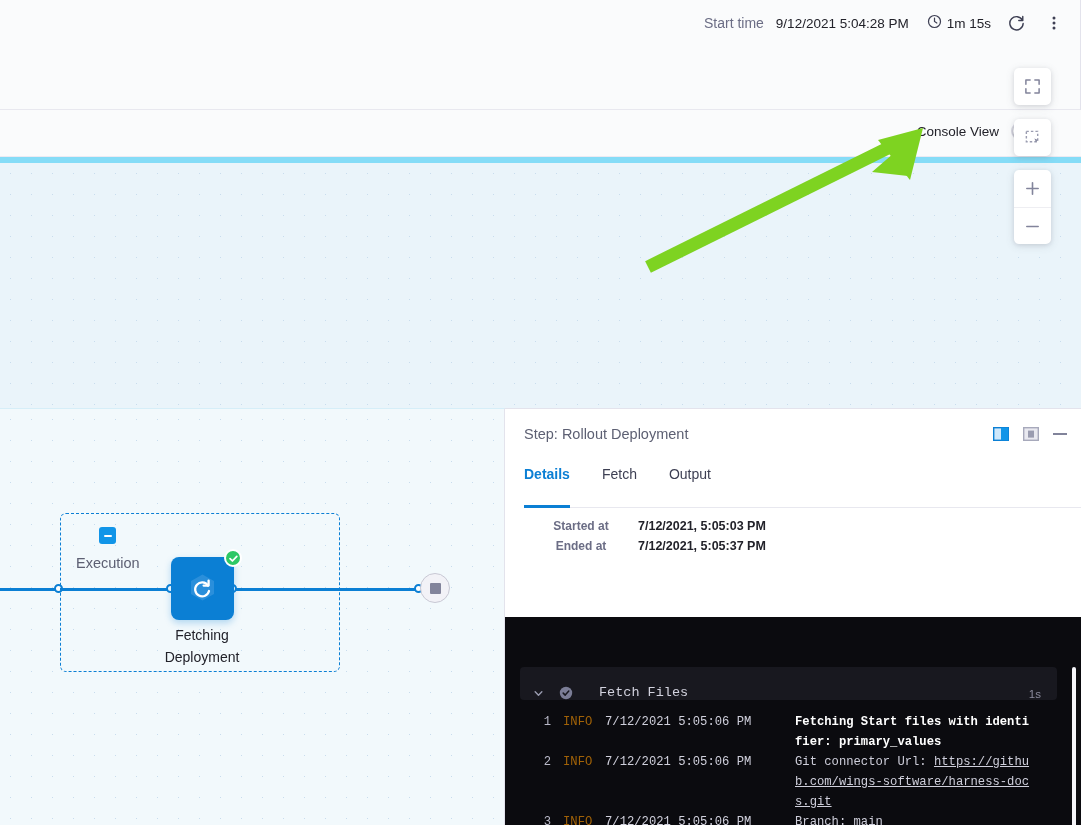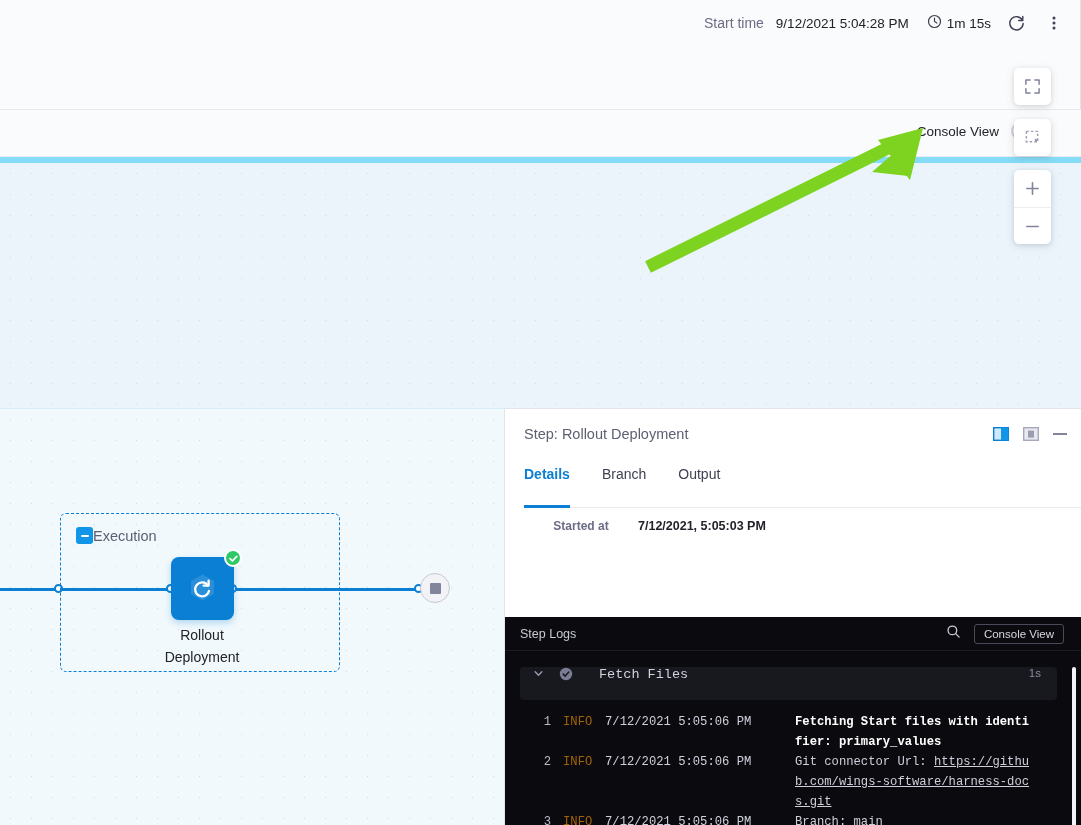--- a/index.html
+++ b/index.html
@@ -90,21 +90,21 @@
   
   .green-arrow { position: absolute; left: 640px; top: 120px; z-index: 6; pointer-events: none; }
 
   
   .exec-group {
     position: absolute; left: 60px; top: 513px; width: 280px; height: 159px;
     border: 1.6px dashed #0b7fd4; border-radius: 6px;
   }
   .exec-head {
     position: absolute; left: 15px; top: 13px;
-    display: flex; align-items: center; gap: 0;
+    display: flex; align-items: center; gap: 11px; flex-direction: column;
   }
   .collapse-box {
     width: 17px; height: 17px; border-radius: 3px; background: #1195e8;
     display: flex; align-items: center; justify-content: center; cursor: pointer;
   }
   .collapse-box .minus { width: 8px; height: 2px; background: #fff; border-radius: 1px; }
   .exec-title { font-size: 14.5px; color: #5d6073; }
 
   .step-node {
     position: absolute; left: 171px; top: 557px; width: 63px; height: 63px;
@@ -177,21 +177,21 @@
   }
   .logs-title { margin-left: 15px; font-size: 12.5px; color: #c9c9d6; flex: 1; }
   .logs-actions { display: flex; align-items: center; gap: 13px; margin-right: 17px; }
   .console-view-btn {
     border: 1px solid #4a4a58; border-radius: 3px; padding: 3px 9px;
     font-size: 11.5px; color: #d6d6e0; cursor: pointer; background: transparent;
     font-family: "Liberation Sans", sans-serif;
   }
   .log-section {
     position: absolute; left: 15px; top: 50px; width: 537px; height: 33px;
-    background: #18181f; border-radius: 4px; display: flex; align-items: flex-start;
+    background: #18181f; border-radius: 4px; display: flex; align-items: flex-end;
   }
   .sec-chevron { margin-left: 12px; cursor: pointer; display: flex; }
   .sec-check { margin-left: 14px; display: flex; }
   .sec-name {
     margin-left: 26px; flex: 1;
     font-family: "Liberation Mono", monospace; font-size: 13.5px; color: #d2d2de;
   }
   .sec-time {
     margin-right: 16px; font-size: 11.5px; color: #8a8a9c;
     font-family: "Liberation Sans", sans-serif;
@@ -322,21 +322,21 @@
       <path d="M37 28.5a7 7 0 1 0 1 5.5" fill="none" stroke="#ffffff" stroke-width="2.3" stroke-linecap="round"></path>
       <path d="M37.6 23.6v5h-5" fill="none" stroke="#ffffff" stroke-width="2.3" stroke-linecap="round" stroke-linejoin="round"></path>
     </svg>
     <span class="node-badge">
       <svg width="11" height="11" viewBox="0 0 12 12">
         <path d="M2.2 6.2 L4.8 8.7 L9.6 3.6" fill="none" stroke="#fff" stroke-width="1.9" stroke-linecap="round" stroke-linejoin="round"></path>
       </svg>
     </span>
   </div>
   <div class="step-label">
-    <div>Rollout</div>
+    <div>Fetching</div>
     <div>Deployment</div>
   </div>
 
   <div class="end-node">
     <span class="sq"></span>
   </div>
 
   <div class="details-panel">
     <div class="details-head">
       <span class="details-title">Step: Rollout Deployment</span>
@@ -352,45 +352,37 @@
             <rect x="0.7" y="1.7" width="14.6" height="12.6" fill="#e9e9f0" stroke="#a7a9bb" stroke-width="1.4"></rect>
             <rect x="5" y="4.6" width="6" height="7" fill="#9a9cb0"></rect>
           </svg>
         </span>
         <span class="minimize-dash"></span>
       </span>
     </div>
 
     <div class="tabs">
       <span class="tab active">Details</span>
-      <span class="tab">Branch</span>
+      <span class="tab">Fetch</span>
       <span class="tab">Output</span>
     </div>
   </div>
 
   <div class="detail-rows">
     <div class="drow">
       <span class="dkey">Started at</span>
       <span class="dval">7/12/2021, 5:05:03 PM</span>
     </div>
+    <div class="drow">
+      <span class="dkey">Ended at</span>
+      <span class="dval">7/12/2021, 5:05:37 PM</span>
+    </div>
   </div>
 
   <div class="logs-panel">
-    <div class="logs-head">
-      <span class="logs-title">Step Logs</span>
-      <span class="logs-actions">
-        <span>
-          <svg width="15" height="15" viewBox="0 0 16 16">
-            <circle cx="6.8" cy="6.8" r="4.6" fill="none" stroke="#c9c9d6" stroke-width="1.4"></circle>
-            <path d="M10.3 10.3 L14 14" stroke="#c9c9d6" stroke-width="1.4" stroke-linecap="round"></path>
-          </svg>
-        </span>
-        <button class="console-view-btn">Console View</button>
-      </span>
-    </div>
 
     <div class="log-section">
       <span class="sec-chevron">
         <svg width="13" height="13" viewBox="0 0 14 14">
           <path d="M3.4 5.2 L7 8.8 L10.6 5.2" fill="none" stroke="#9a9cb0" stroke-width="1.5" stroke-linecap="round" stroke-linejoin="round"></path>
         </svg>
       </span>
       <span class="sec-check">
         <svg width="14" height="14" viewBox="0 0 14 14">
           <circle cx="7" cy="7" r="6.2" fill="#7b7d96"></circle>

